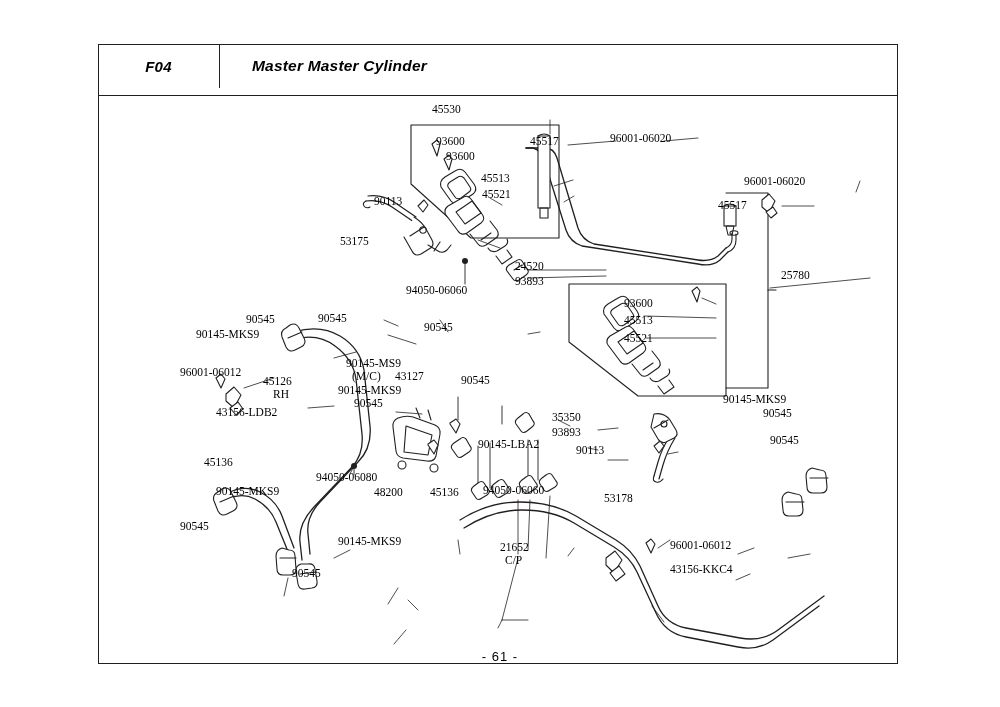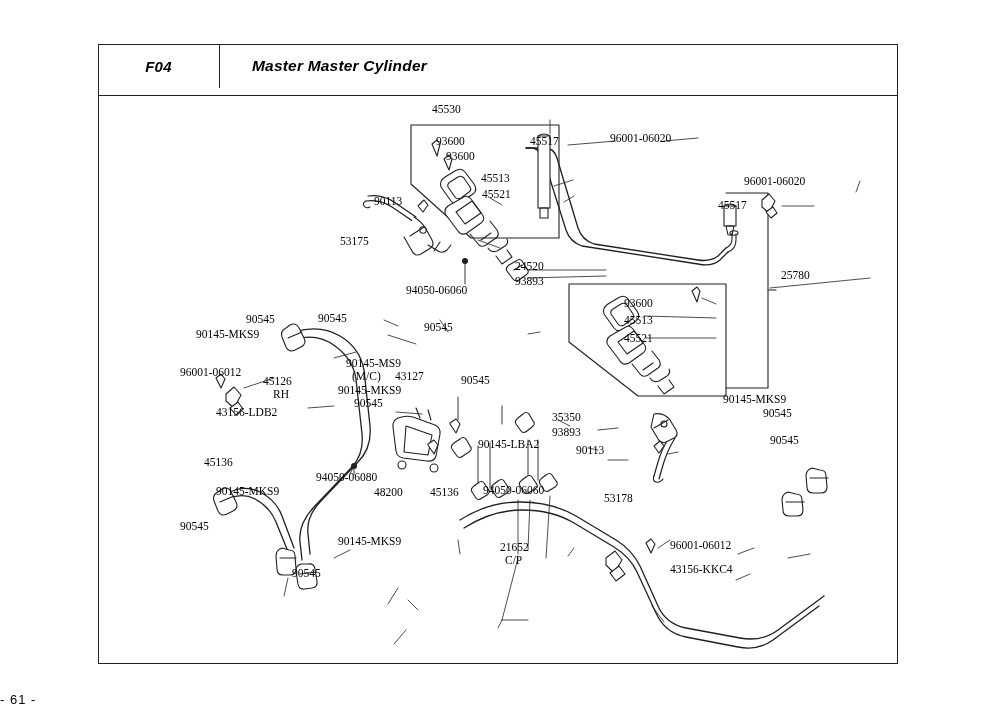--- a/index.html
+++ b/index.html
@@ -70,23 +70,23 @@
     padding-left: 32px;
   }
   .title-cell span {
     font-size: 15.5px;
     font-weight: bold;
     letter-spacing: 0.2px;
   }
   .page-number {
     position: absolute;
     left: 0;
-    top: 692px;
+    top: 649px;
     width: 1000px;
-    text-align: left;
+    text-align: center;
     font-size: 13px;
     letter-spacing: 1px;
   }
   
   .watermark {
     position: absolute;
     left: 330px;
     top: 290px;
     width: 300px;
     height: 200px;

